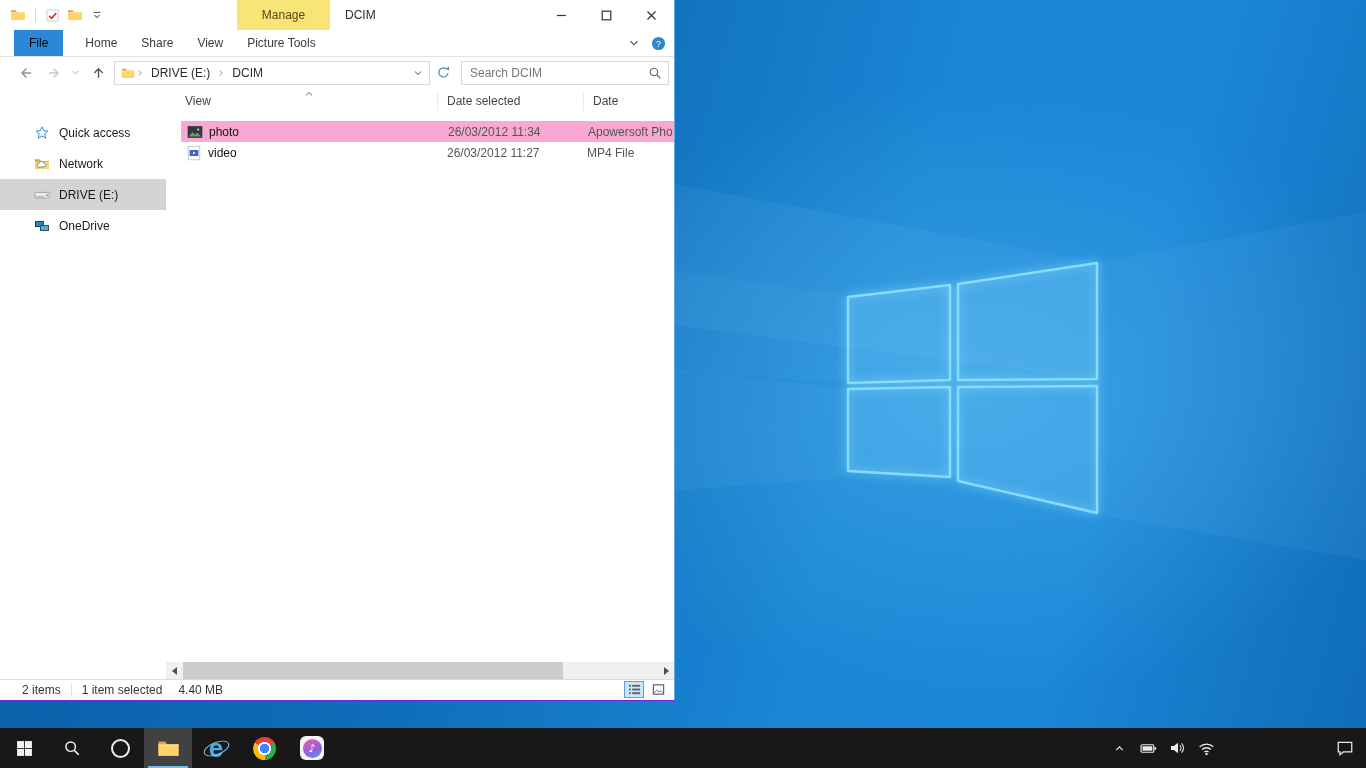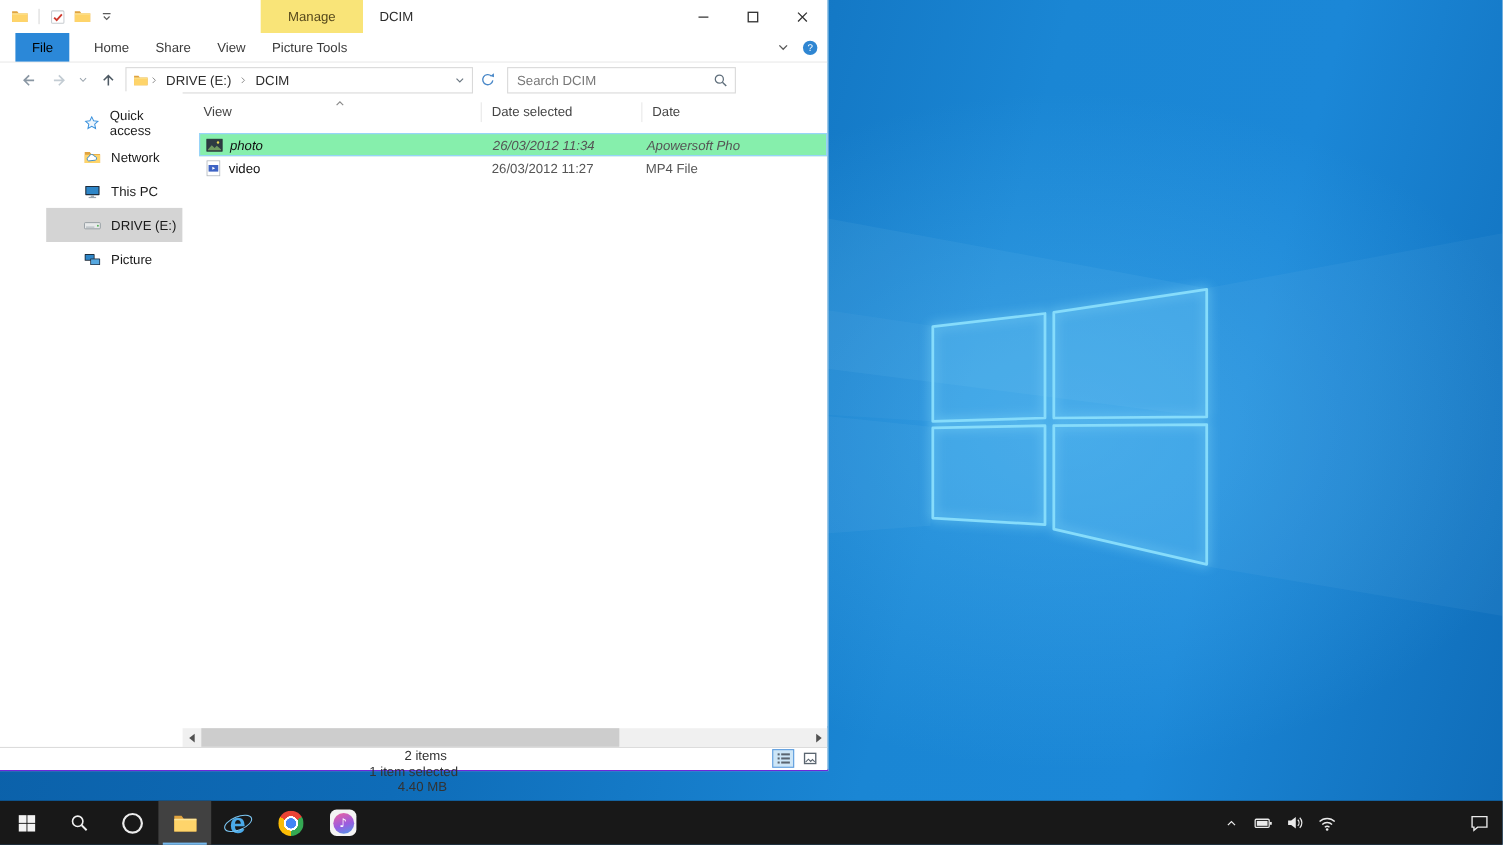--- a/index.html
+++ b/index.html
@@ -5,21 +5,21 @@
   html,body{margin:0;padding:0;width:1366px;height:768px;overflow:hidden;
     font-family:"Liberation Sans","DejaVu Sans",sans-serif;font-size:12px;color:#222;
     user-select:none;}
   
   .desktop{position:absolute;inset:0;
     background:linear-gradient(105deg,#0a5ca3 0%,#0e6cb8 35%,#1a86d4 62%,#1b87d7 78%,#0f6cb8 100%);}
   .desktop-glow{position:absolute;inset:0;
     background:radial-gradient(ellipse 640px 440px at 71% 51%,rgba(96,195,250,.38),rgba(96,195,250,0) 70%);}
   .logo-svg{position:absolute;inset:0;width:1366px;height:768px;}
   
-  .window{position:absolute;left:0;top:0;width:753px;height:701px;background:#fff;
+  .window{position:absolute;left:0;top:0;width:675px;height:701px;background:#fff;
     border-right:1px solid #66aadd;border-bottom:2px solid #6d28d9;box-sizing:border-box;}
   .titlebar{position:absolute;left:0;top:0;right:0;height:30px;display:flex;align-items:center;background:#fff;}
   .qat{display:flex;align-items:center;gap:7px;padding-left:10px;}
   .qat .sep{width:1px;height:14px;background:#d9d9d9;margin:0 2px;}
   .manage-block{position:absolute;left:237px;top:0;width:93px;height:30px;background:#f9e478;
     display:flex;align-items:center;justify-content:center;color:#56491c;font-size:12px;}
   .win-title{position:absolute;left:345px;top:0;height:30px;display:flex;align-items:center;color:#2b2b2b;}
   .win-controls{position:absolute;right:0;top:0;height:30px;display:flex;}
   .win-btn{width:45px;height:30px;display:flex;align-items:center;justify-content:center;color:#333;}
   
@@ -36,45 +36,45 @@
   .crumb{padding:0 6px;color:#2b2b2b;white-space:nowrap;}
   .addr-spacer{flex:1;}
   .refresh-btn{margin-left:6px;color:#4a88c8;display:flex;}
   .search-box{display:flex;align-items:center;width:208px;height:24px;border:1px solid #d9d9d9;
     margin-left:10px;box-sizing:border-box;}
   .search-box input{flex:1;border:none;outline:none;font-size:12px;padding:0 8px;
     font-family:"Liberation Sans","DejaVu Sans",sans-serif;color:#333;background:transparent;}
   .search-box input::placeholder{color:#777;}
   .search-box .mag{color:#5f6e7b;margin-right:6px;display:flex;}
   
-  .sidebar{position:absolute;left:0;top:83px;width:166px;bottom:39px;background:#fff;padding-top:13px;box-sizing:border-box;padding-left:42px;}
+  .sidebar{position:absolute;left:0;top:104px;width:166px;bottom:39px;background:#fff;padding-top:13px;box-sizing:border-box;}
   .side-item{display:flex;align-items:center;height:31px;padding-left:34px;gap:9px;color:#1a1a1a;}
   .side-item.selected{background:#d4d4d4;}
   
   .filelist{position:absolute;left:166px;top:88px;right:0;bottom:39px;background:#fff;overflow:hidden;}
   .col-head{position:absolute;top:6px;color:#454545;}
   .col-sep{position:absolute;top:5px;width:1px;height:18px;background:#e8e8e8;}
   .sort-caret{position:absolute;left:137px;top:0px;color:#8a8a8a;display:flex;}
   .rows{position:absolute;left:0;top:33px;right:0;}
   .frow{position:relative;margin-left:15px;height:21px;display:flex;align-items:center;box-sizing:border-box;}
-  .frow.selected{background:#86efac;border:1px solid #99d1ff;font-style:italic;}
+  .frow.selected{background:#f9a8d4;border:1px solid #99d1ff;}
   .frow .ficon{margin-left:5px;display:flex;}
   .frow .fname{margin-left:6px;color:#111;}
   .frow .fdate{position:absolute;left:266px;color:#555;}
   .frow .ftype{position:absolute;left:406px;color:#555;white-space:nowrap;}
   
   .hscroll{position:absolute;left:166px;right:0;top:662px;height:17px;background:#f0f0f0;display:flex;align-items:center;}
   .sb-btn{width:16px;height:17px;display:flex;align-items:center;justify-content:center;}
   .tri-l{width:0;height:0;border:4px solid transparent;border-right:5px solid #505050;border-left:none;}
   .tri-r{width:0;height:0;border:4px solid transparent;border-left:5px solid #505050;border-right:none;}
   .sb-track{flex:1;height:17px;position:relative;}
   .sb-thumb{position:absolute;left:1px;top:0;width:380px;height:17px;background:#cdcdcd;}
   
   .statusbar{position:absolute;left:0;top:679px;right:0;height:20px;border-top:1px solid #dcdcdc;
-    display:flex;align-items:center;background:#fff;color:#333;flex-direction:column;}
+    display:flex;align-items:center;background:#fff;color:#333;}
   .statusbar .s1{margin-left:22px;}
   .statusbar .ssep{width:1px;height:13px;background:#e0e0e0;margin:0 10px;}
   .statusbar .s3{margin-left:16px;}
   .view-btns{position:absolute;right:6px;top:1px;display:flex;gap:4px;}
   .view-btn{width:20px;height:17px;display:flex;align-items:center;justify-content:center;box-sizing:border-box;}
   .view-btn.selected{background:#cde6f7;border:1px solid #5e9ddd;}
   
   .taskbar{position:absolute;left:0;top:728px;width:1366px;height:40px;background:#181818;display:flex;align-items:center;}
   .tslot{width:48px;height:40px;display:flex;align-items:center;justify-content:center;position:relative;}
   .tslot.active{background:#414141;}
@@ -369,37 +369,31 @@
           <use href="#sym-star"></use>
         </svg>
       <span>Quick access</span>
     </div>
     <div class="side-item">
       <svg class="ic" width="16" height="16">
           <use href="#sym-onedrive"></use>
         </svg>
       <span>Network</span>
     </div>
+    <div class="side-item selected">
+      <svg class="ic" width="16" height="16">
+          <use href="#sym-drive"></use>
+        </svg>
+      <span>DRIVE (E:)</span>
+    </div>
     <div class="side-item">
       <svg class="ic" width="16" height="16">
-          <use href="#sym-pc"></use>
-        </svg>
-      <span>This PC</span>
-    </div>
-    <div class="side-item selected">
-      <svg class="ic" width="16" height="16">
-          <use href="#sym-drive"></use>
-        </svg>
-      <span>DRIVE (E:)</span>
-    </div>
-    <div class="side-item">
-      <svg class="ic" width="16" height="16">
           <use href="#sym-network"></use>
         </svg>
-      <span>Picture</span>
+      <span>OneDrive</span>
     </div>
   </div>
 
   <div class="filelist">
     <span class="sort-caret">
       <svg class="ic" width="12" height="12">
           <use href="#sym-chevron-up"></use>
         </svg>
     </span>
     <span class="col-head" style="left:19px">View</span>

